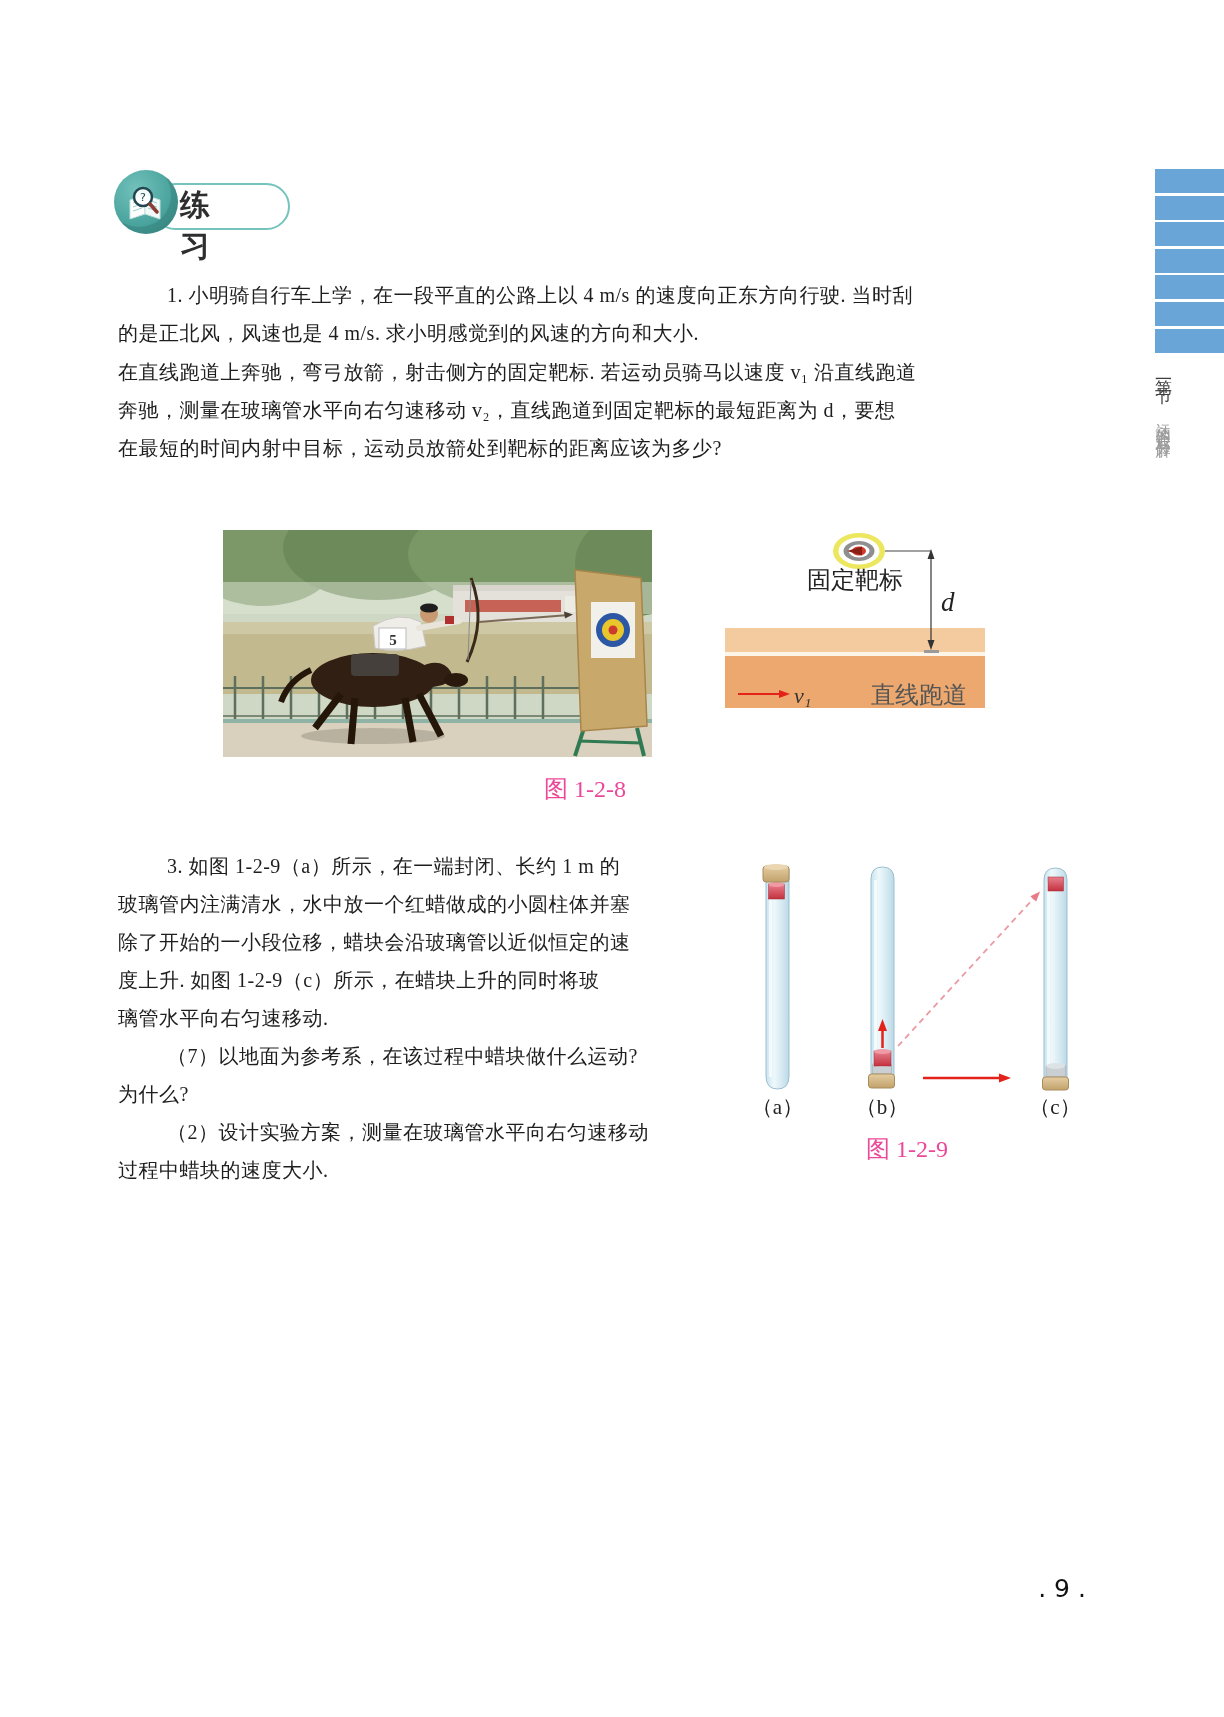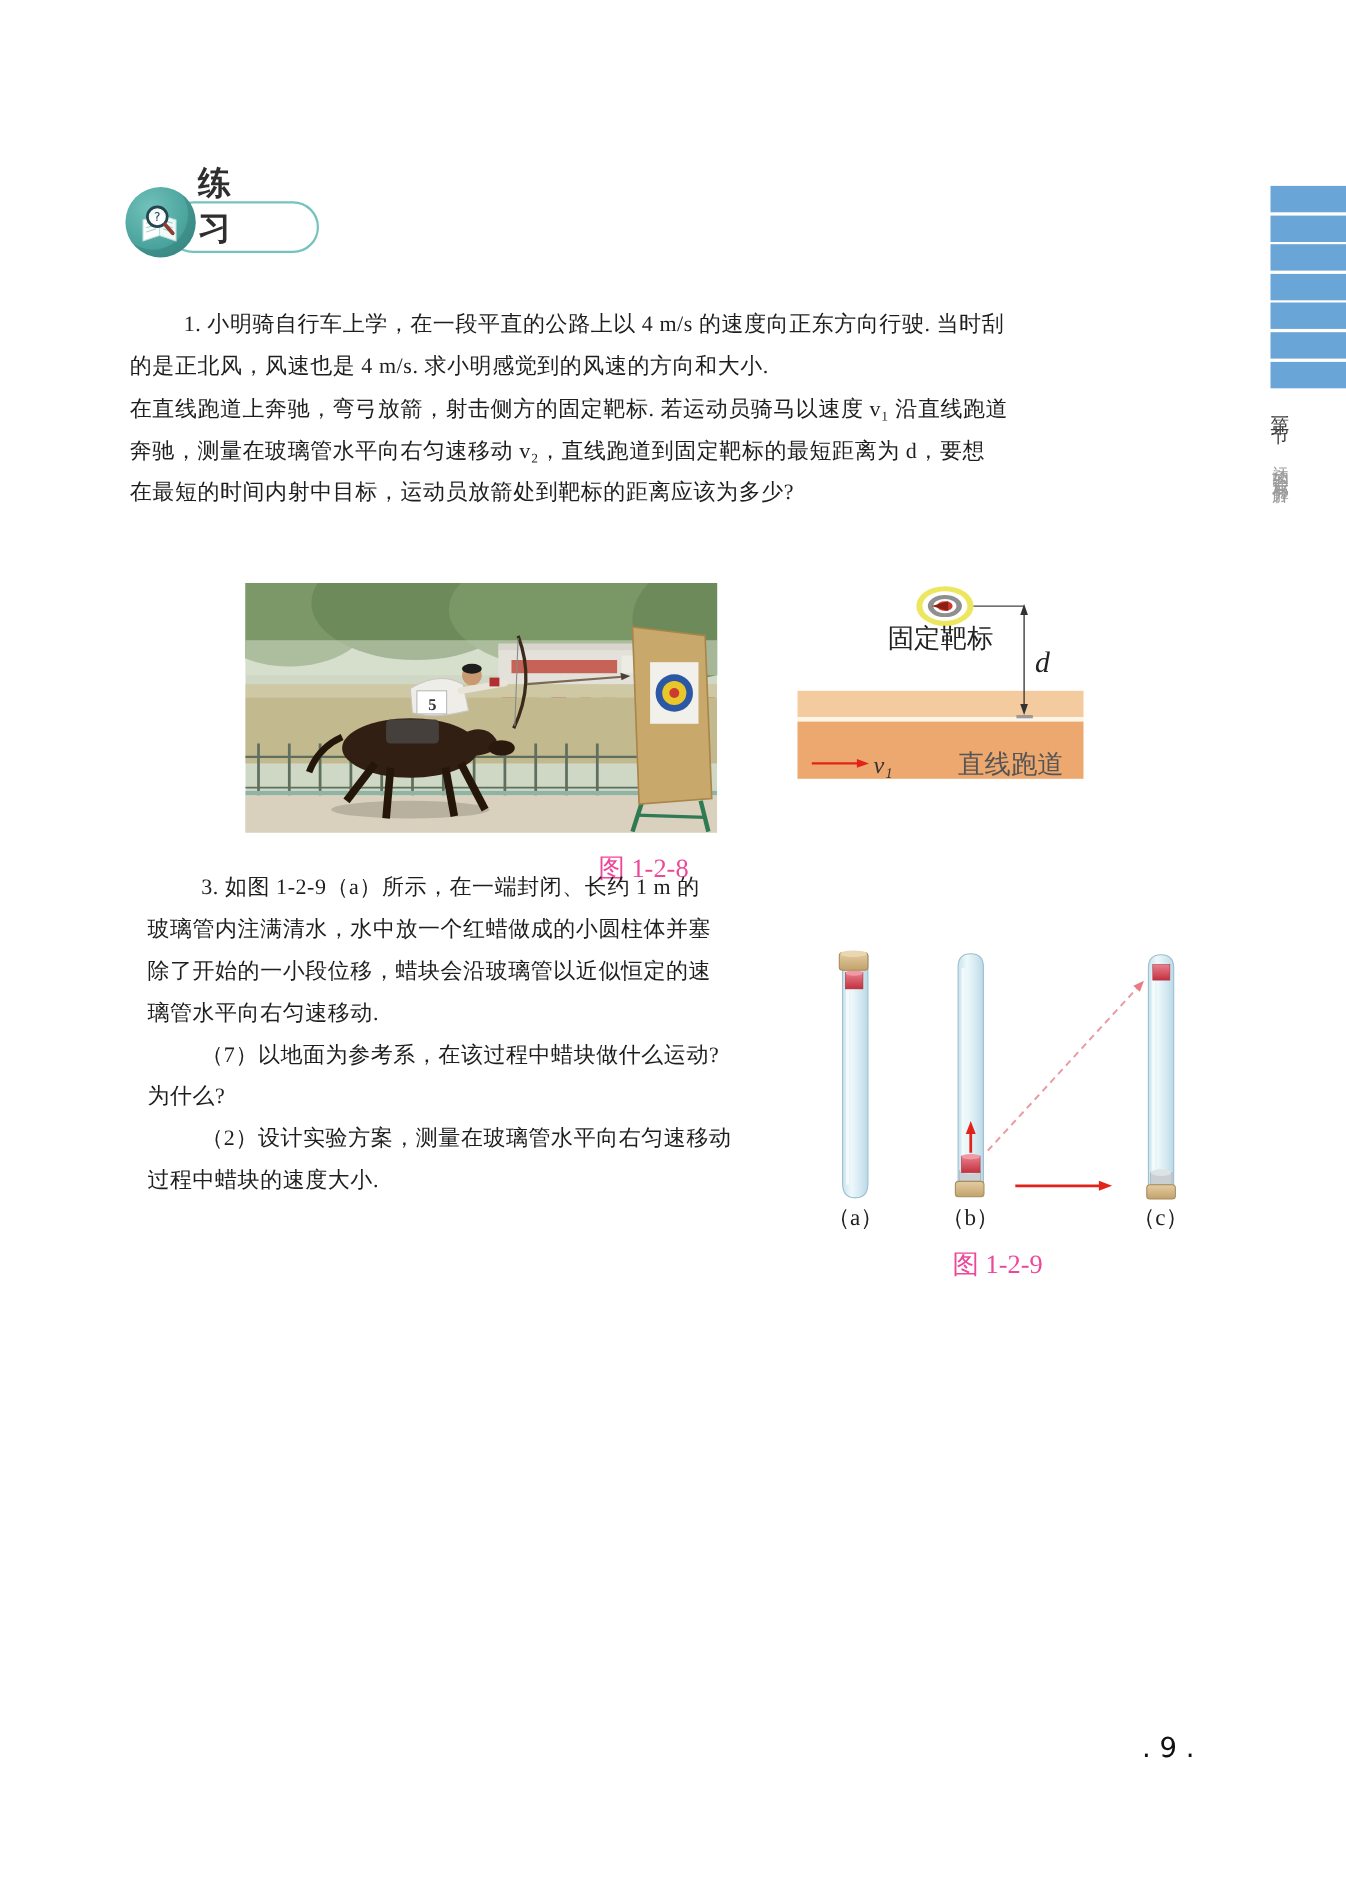--- a/index.html
+++ b/index.html
@@ -1,33 +1,33 @@
 <!DOCTYPE html>
 <html><head>
 <meta charset="utf-8">
 <style>
   html,body{margin:0;padding:0;background:#ffffff;}
   .page{position:relative;width:1224px;height:1717px;background:#ffffff;overflow:hidden;
         font-family:"Liberation Serif","DejaVu Serif",serif;color:#1e1e1e;}
 
   
   .badge-pill{position:absolute;left:152px;top:183px;width:138px;height:47px;background:#fff;
-              border:2px solid #74c3bd;border-radius:26px;display:flex;align-items:flex-end;
+              border:2px solid #74c3bd;border-radius:26px;display:flex;align-items:flex-start;
               justify-content:center;box-sizing:border-box;padding-left:26px;}
   .badge-pill span{font-size:30px;font-weight:600;letter-spacing:14px;color:#2e2e2e;}
   .badge-circle{position:absolute;left:114px;top:170px;width:64px;height:64px;border-radius:50%;
               background:radial-gradient(circle at 35% 30%, #72c2bb, #47a19b 62%, #358f89);
               box-shadow:inset -7px -7px 0 rgba(0,0,0,0.10);}
   .badge-circle svg{position:absolute;left:0;top:0;}
 
   
   .para{position:absolute;left:118px;}
   .line{white-space:nowrap;height:38px;line-height:38px;font-size:20px;letter-spacing:0.5px;}
   .indent{text-indent:49px;}
-  #p1{top:276px;} #p2{top:353px;} #p3{top:788px;margin-left:16px;}
+  #p1{top:276px;} #p2{top:353px;} #p3{top:847px;}
 
   
   .photo-svg{position:absolute;left:223px;top:530px;}
   .diagram-svg{position:absolute;left:700px;top:520px;}
   .tubes-svg{position:absolute;left:690px;top:850px;}
   .caption{position:absolute;font-size:24px;color:#ec4899;text-align:center;}
   #cap128{left:465px;top:773px;width:240px;}
   #cap129{left:807px;top:1133px;width:200px;}
 
   
@@ -181,20 +181,21 @@
     </g>
     <text x="794" y="703" font-size="22" font-style="italic" fill="#333333">v₁</text>
     <text x="919" y="703" font-size="24" text-anchor="middle" fill="#555555">直线跑道</text>
   </svg>
   <div class="caption" id="cap128">图 1-2-8</div>
 
   <div class="para" id="p3">
     <div class="line indent">3. 如图 1-2-9（a）所示，在一端封闭、长约 1 m 的</div>
     <div class="line">玻璃管内注满清水，水中放一个红蜡做成的小圆柱体并塞</div>
     <div class="line">除了开始的一小段位移，蜡块会沿玻璃管以近似恒定的速</div>
+    <div class="line">度上升. 如图 1-2-9（c）所示，在蜡块上升的同时将玻</div>
     <div class="line">璃管水平向右匀速移动.</div>
     <div class="line indent">（7）以地面为参考系，在该过程中蜡块做什么运动?</div>
     <div class="line">为什么?</div>
     <div class="line indent">（2）设计实验方案，测量在玻璃管水平向右匀速移动</div>
     <div class="line">过程中蜡块的速度大小.</div>
   </div>
 
   <svg class="tubes-svg" width="430" height="275" viewBox="690 850 430 275">
     <defs>
       <linearGradient id="tubeGrad" x1="0" y1="0" x2="1" y2="0">

